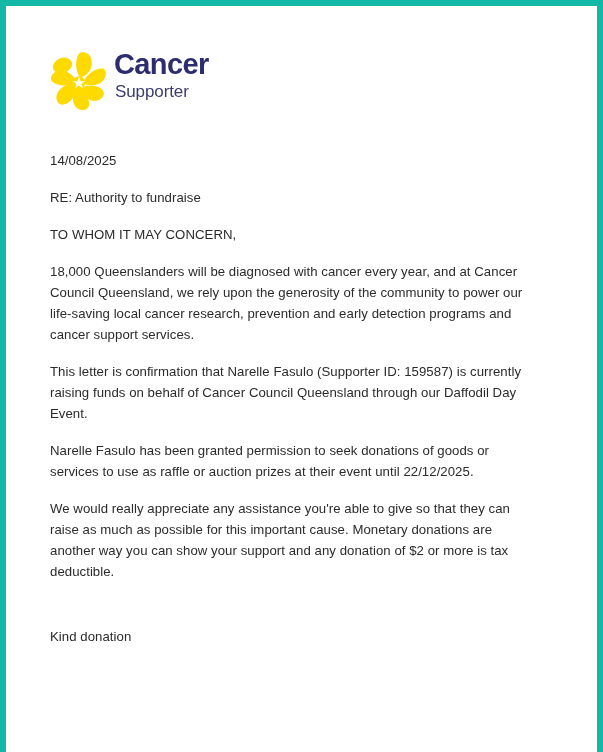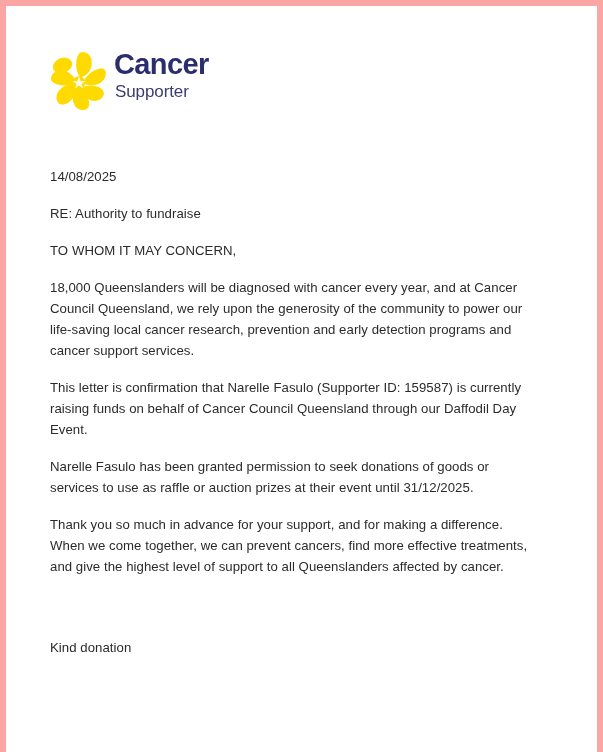--- a/index.html
+++ b/index.html
@@ -13,21 +13,21 @@
     overflow: hidden;
     font-family: "Liberation Sans", sans-serif;
   }
 
   
   #page-frame {
     position: relative;
     width: 603px;
     height: 752px;
     box-sizing: border-box;
-    background: #fca5a5;
+    background: #14b8a6;
     padding: 6px 6px 0 6px;
   }
 
   #page-sheet {
     position: relative;
     width: 591px;
     height: 746px;
     box-sizing: border-box;
     background: #ffffff;
     overflow: hidden;
@@ -79,21 +79,21 @@
     padding-left: 6px;
     padding-right: 20px;
     color: #2b2b2b;
   }
   .letter-line,
   .letter-para {
     font-family: "Liberation Sans", sans-serif;
     font-size: 13.2px;
     line-height: 21px;
     color: #2b2b2b;
-    margin: 16px 0 16px 0;
+    margin: 0 0 16px 0;
     letter-spacing: 0.05px;
   }
   .letter-para.wide { margin-bottom: 16px; }
   #sig-block { padding-top: 28px; }
   #signoff { margin-bottom: 0; }
   .spacer-sig { height: 42px; }
 </style>
 </head>
 <body>
 
@@ -140,24 +140,24 @@
       <p class="letter-line">14/08/2025</p>
 
       <p class="letter-line">RE: Authority to fundraise</p>
 
       <p class="letter-line">TO WHOM IT MAY CONCERN,</p>
 
       <p class="letter-para wide">18,000 Queenslanders will be diagnosed with cancer every year, and at Cancer Council Queensland, we rely upon the generosity of the community to power our life-saving local cancer research, prevention and early detection programs and cancer support services.</p>
 
       <p class="letter-para wide">This letter is confirmation that Narelle Fasulo (Supporter ID: 159587) is currently raising funds on behalf of Cancer Council Queensland through our Daffodil Day Event.</p>
 
-      <p class="letter-para wide">Narelle Fasulo has been granted permission to seek donations of goods or services to use as raffle or auction prizes at their event until 31/12/2025.</p>
+      <p class="letter-para wide">Narelle Fasulo has been granted permission to seek donations of goods or services to use as raffle or auction prizes at their event until 22/12/2025.</p>
 
+      <p class="letter-para wide">We would really appreciate any assistance you're able to give so that they can raise as much as possible for this important cause. Monetary donations are another way you can show your support and any donation of $2 or more is tax deductible.</p>
 
-      <p class="letter-para wide">Thank you so much in advance for your support, and for making a difference. When we come together, we can prevent cancers, find more effective treatments, and give the highest level of support to all Queenslanders affected by cancer.</p>
 
       <div id="sig-block">
         <p class="letter-line" id="signoff">Kind donation</p>
         <div class="spacer-sig"></div>
 
       </div>
 
     </div>
 
   </div>

